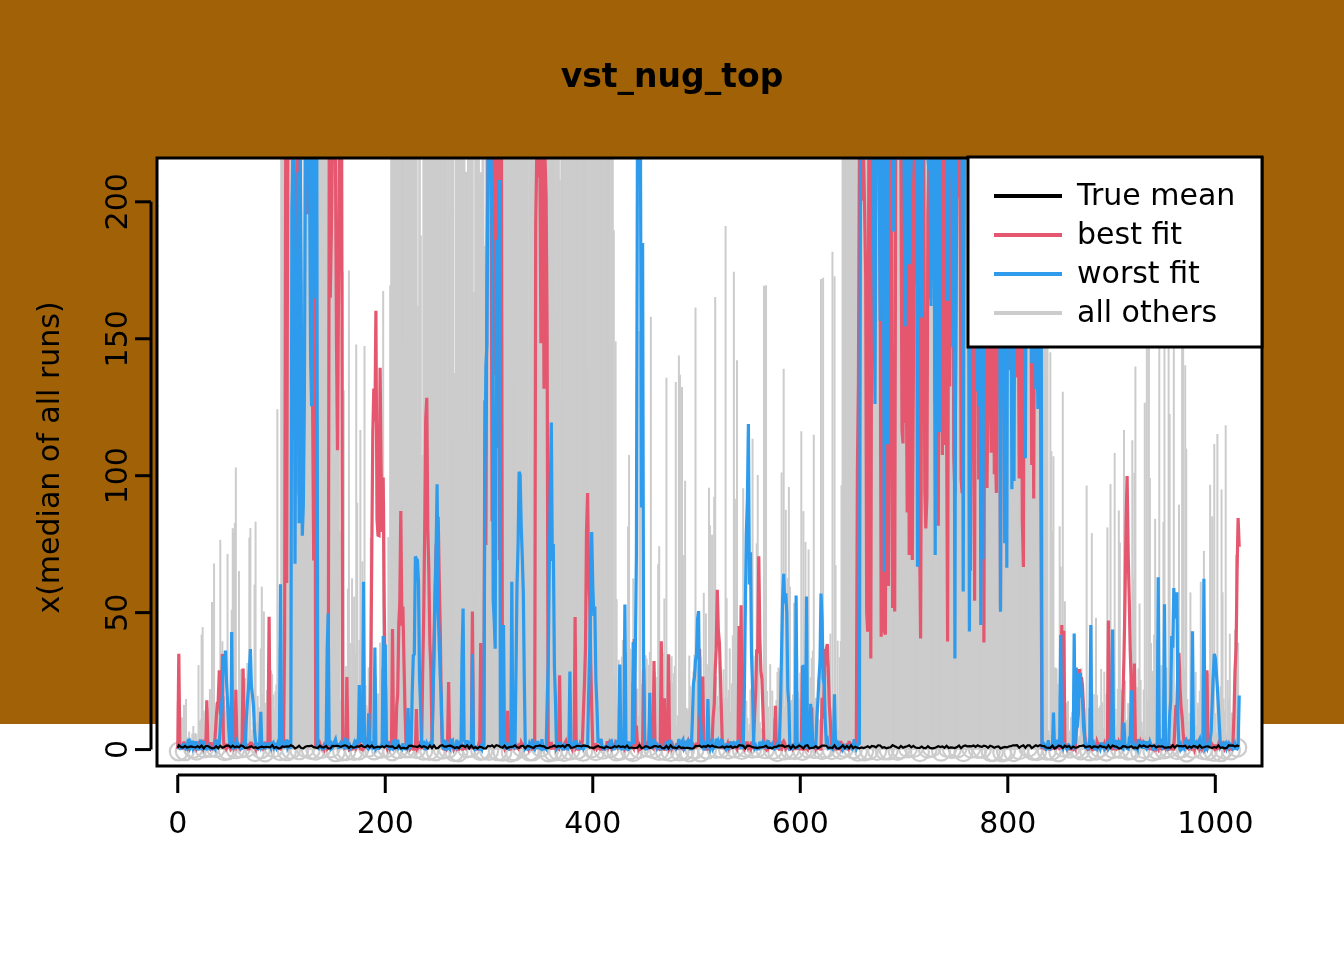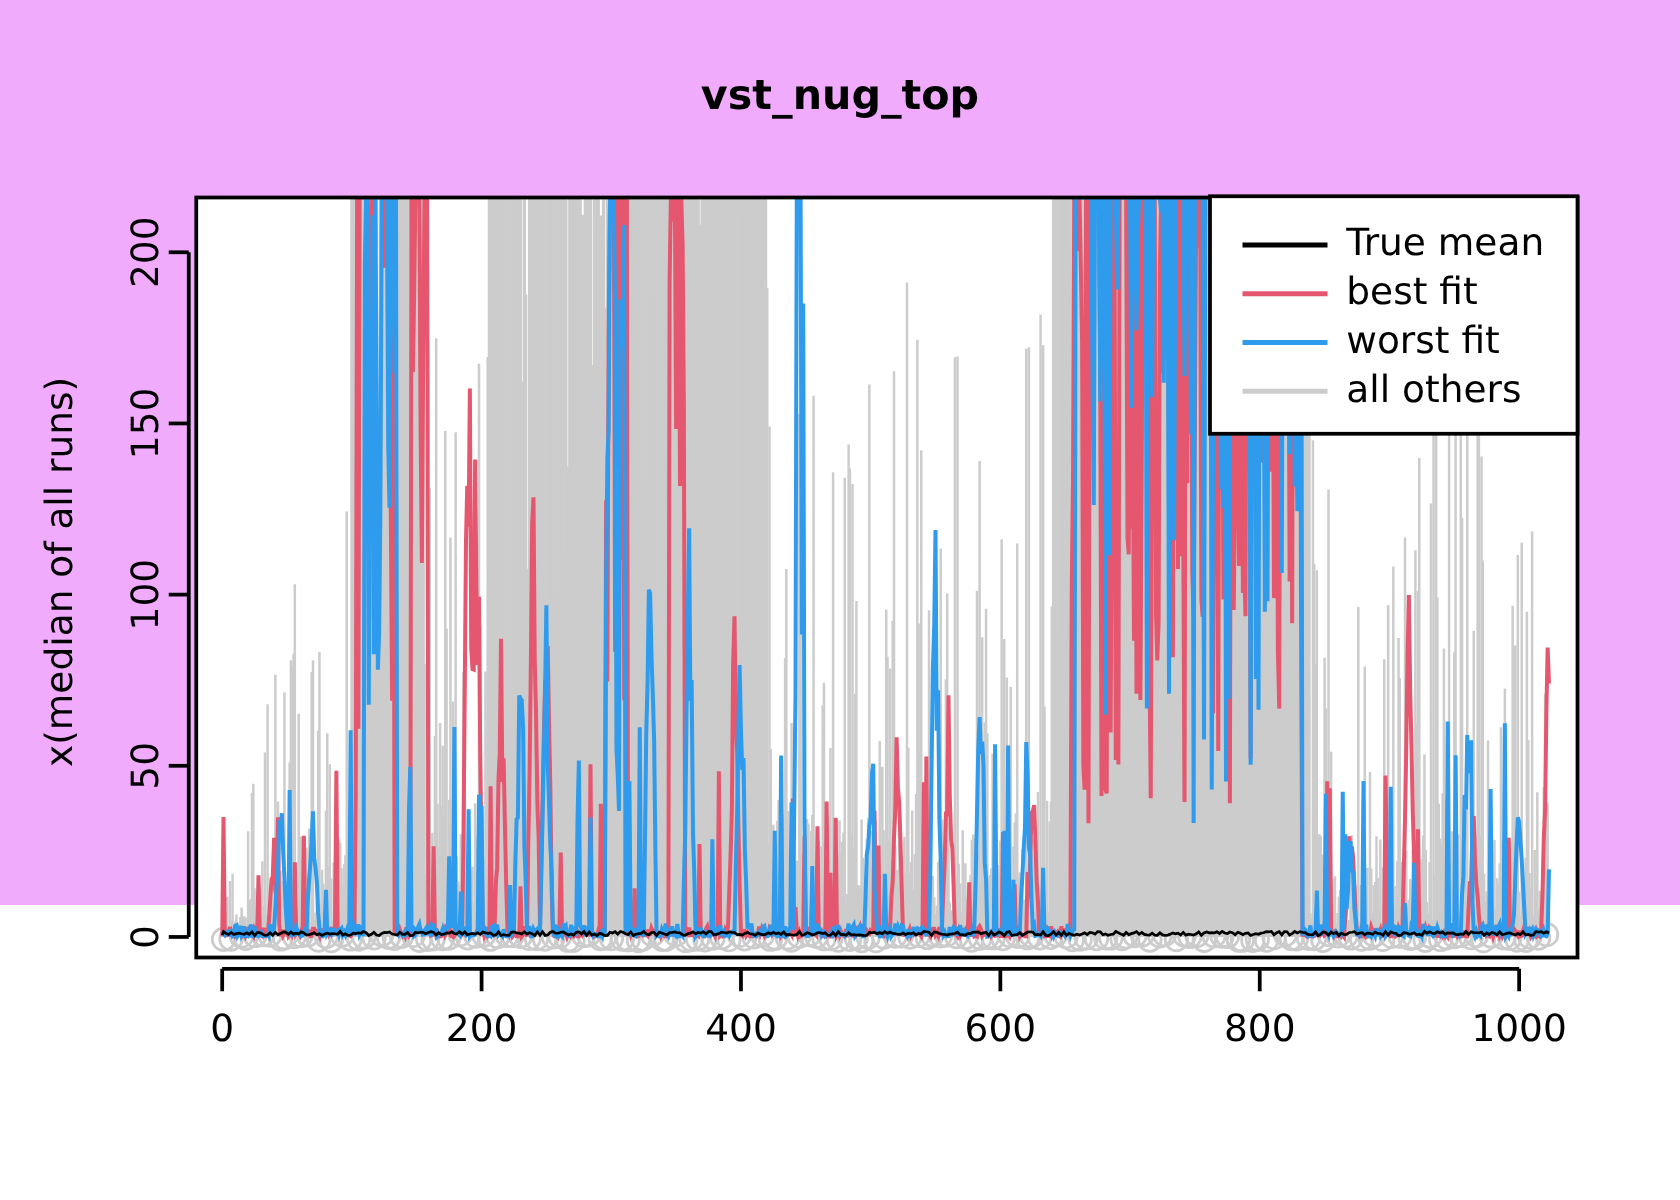--- a/index.html
+++ b/index.html
@@ -10,21 +10,21 @@
   body {
     width: 1344px;
     height: 960px;
     font-family: "DejaVu Sans", sans-serif;
     overflow: hidden;
   }
   #figure {
     position: relative;
     width: 1344px;
     height: 724px;
-    background: #f0abfc;
+    background: #a16207;
   }
   #chart-title {
     position: absolute;
     left: 0;
     top: 56px;
     width: 1344px;
     text-align: center;
     font-size: 33px;
     font-weight: bold;
     color: #000000;

